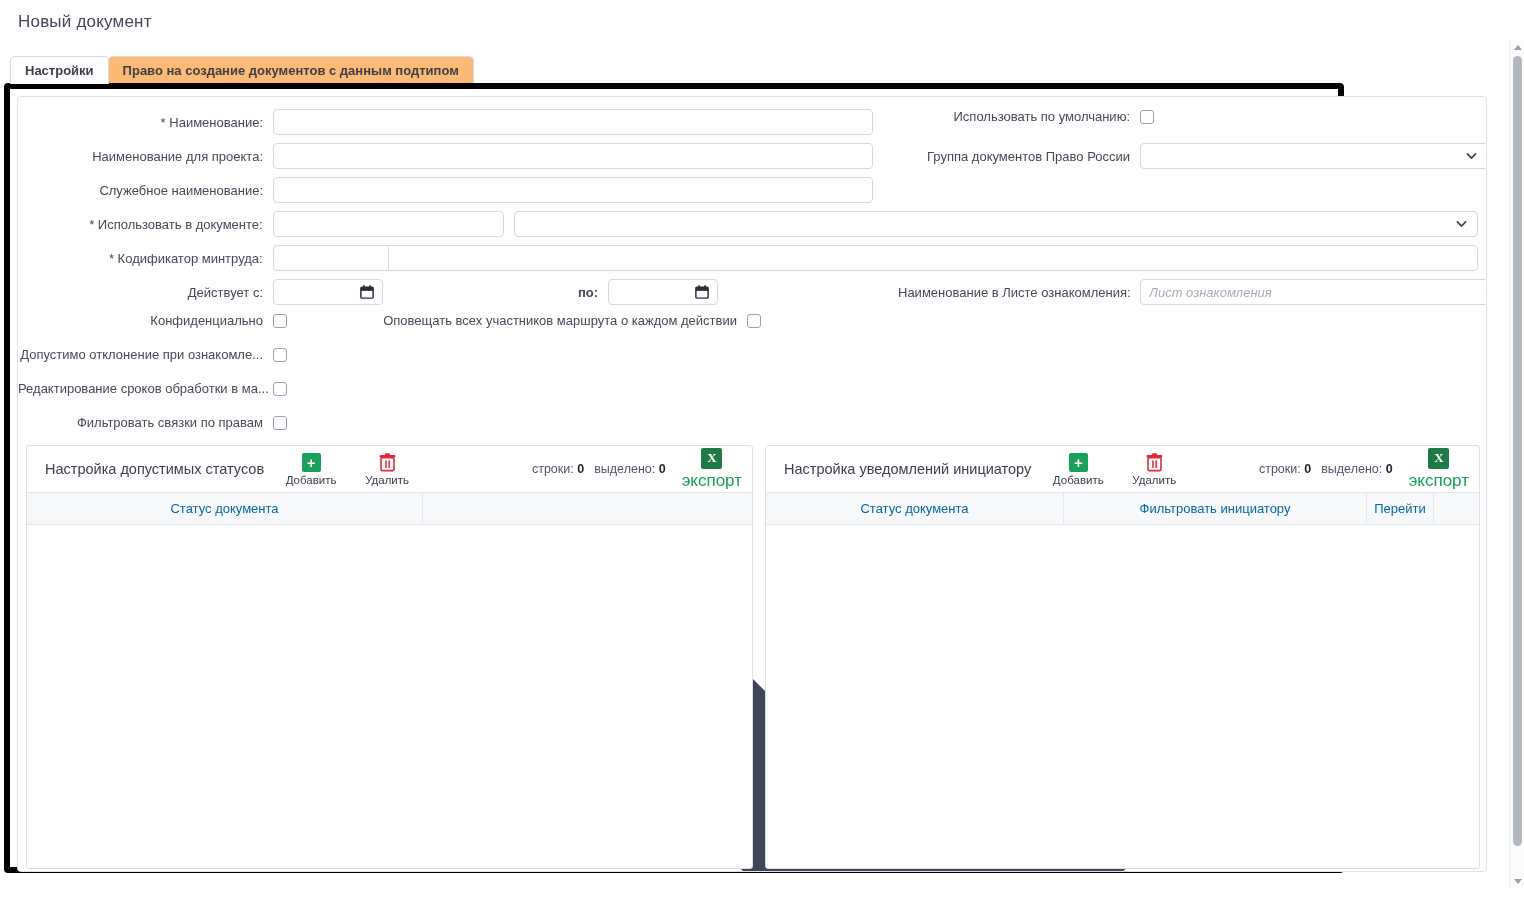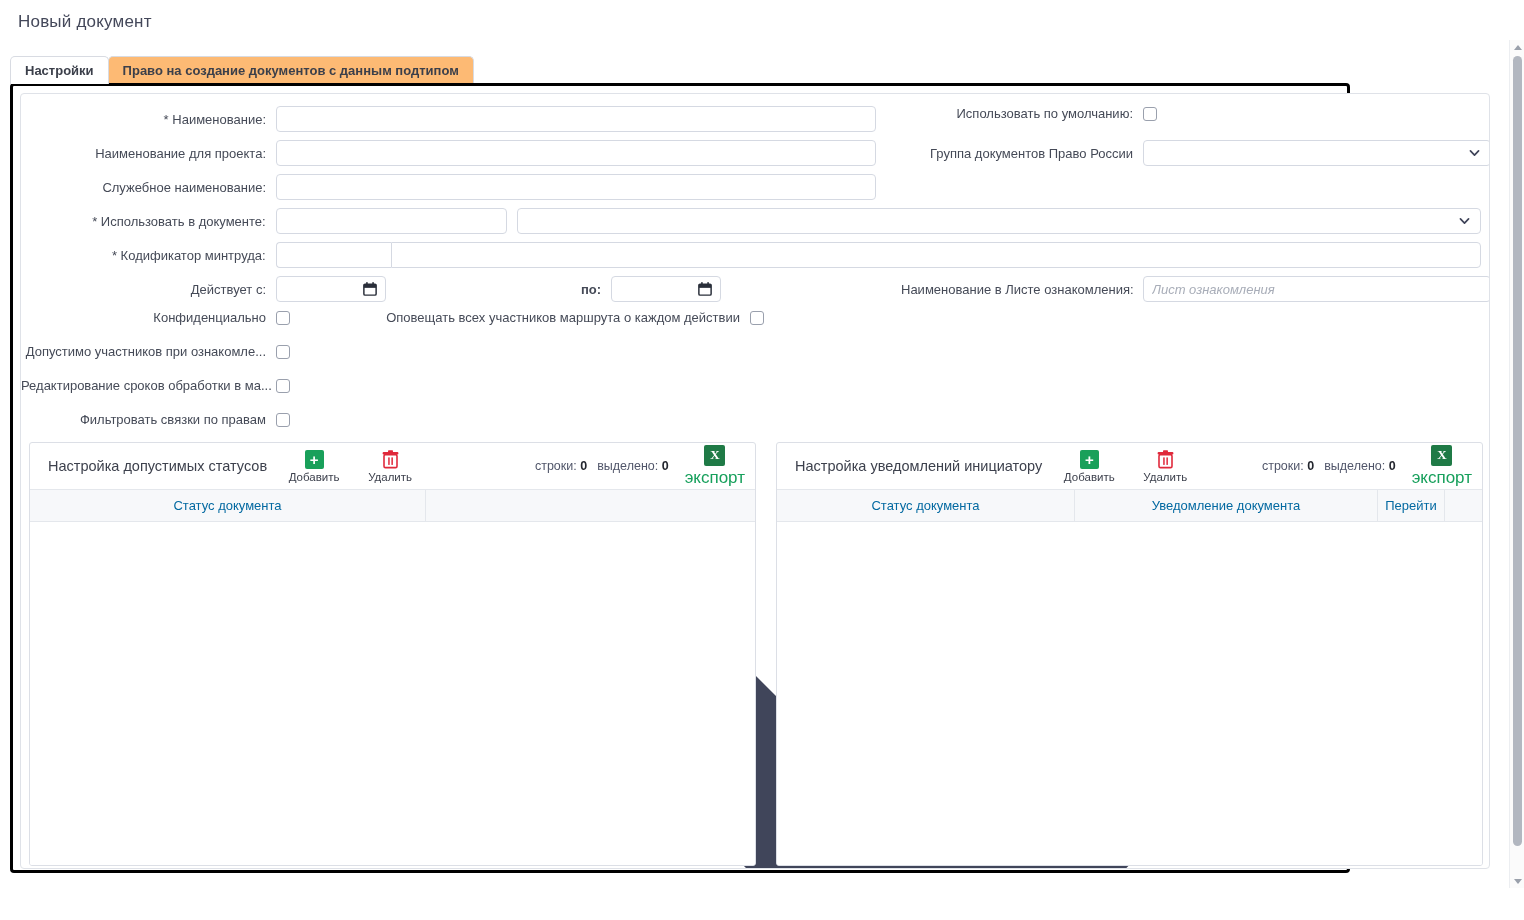--- a/index.html
+++ b/index.html
@@ -34,24 +34,24 @@
     border-radius: 5px 5px 0 0;
     background: #fdba74;
     margin-right: -1px;
     white-space: nowrap;
     font-weight: bold;
   }
   .tab.active { background: #ffffff; font-weight: bold; border-color: #d8dbe2; position: relative; z-index: 3; }
 
   
   .content {
-    position: absolute; left: 10px; top: 83px;
+    position: absolute; left: 4px; top: 83px;
     width: 1340px; height: 790px;
     background: #ffffff;
-    border: 3px solid #000000;
+    border: 6px solid #000000;
     border-radius: 4px;
   }
   .inner {
     position: absolute; left: 7px; top: 7px;
     width: 1470px; height: 776px;
     border: 1px solid #dfe2e8;
     border-radius: 4px;
     background: #fff;
     overflow: hidden;
   }
@@ -91,21 +91,21 @@
   .joined .a {
     border: 1px solid #d5d9e2; border-right: none;
     border-radius: 4px 0 0 4px; height: 26px; width: 115px; background:#fff;
   }
   .joined .b {
     border: 1px solid #d5d9e2; border-radius: 0 4px 4px 0;
     height: 26px; background: #fff; position: relative; flex: 1;
   }
 
   
-  .panels { position: absolute; left: 8px; top: 348px; width: 1454px; height: 424px; display: flex; gap: 20px; }
+  .panels { position: absolute; left: 8px; top: 348px; width: 1454px; height: 424px; display: flex; gap: 12px; }
   .panel {
     border: 1px solid #dcdfe6; border-radius: 3px; background: #fff;
     display: flex; flex-direction: column; overflow: hidden;
   }
   .panel.left { width: 727px; }
   .panel.right { flex: 1; }
   .panel-head {
     height: 46px; display: flex; align-items: center;
     padding: 0 10px 0 18px; position: relative;
   }
@@ -232,21 +232,21 @@
         </div>
 
         <div class="row" style="left:0; top:216px; width:770px;">
           <div class="lbl" style="width:245px;">Конфиденциально</div>
           <span class="cbx" style="margin-left:10px;"></span>
           <div class="lbl" style="width:420px; margin-left:30px;">Оповещать всех участников маршрута о каждом действии</div>
           <span class="cbx" style="margin-left:10px;"></span>
         </div>
 
         <div class="row" style="left:0; top:250px; width:300px;">
-          <div class="lbl" style="width:245px;">Допустимо участников при ознакомле...</div>
+          <div class="lbl" style="width:245px;">Допустимо отклонение при ознакомле...</div>
           <span class="cbx" style="margin-left:10px;"></span>
         </div>
 
         <div class="row" style="left:0; top:284px; width:300px;">
           <div class="lbl" style="width:245px;">Редактирование сроков обработки в ма...</div>
           <span class="cbx" style="margin-left:10px;"></span>
         </div>
 
         <div class="row" style="left:0; top:318px; width:300px;">
           <div class="lbl" style="width:245px;">Фильтровать связки по правам</div>
@@ -342,21 +342,21 @@
               <span><span>выделено:</span>
                 <b>0</b></span>
             </div>
             <div class="exp">
               <div class="xs">X</div>
               <div class="cap">экспорт</div>
             </div>
           </div>
           <div class="thead">
             <div class="th" style="width:298px;">Статус документа</div>
-            <div class="th" style="width:303px;">Уведомление документа</div>
+            <div class="th" style="width:303px;">Фильтровать инициатору</div>
             <div class="th" style="width:67px;">Перейти</div>
             <div class="th" style="flex:1; border-right:none;"></div>
           </div>
           <div class="tbody"></div>
         </div>
 
       </div>
 
     </div>
   </div>

